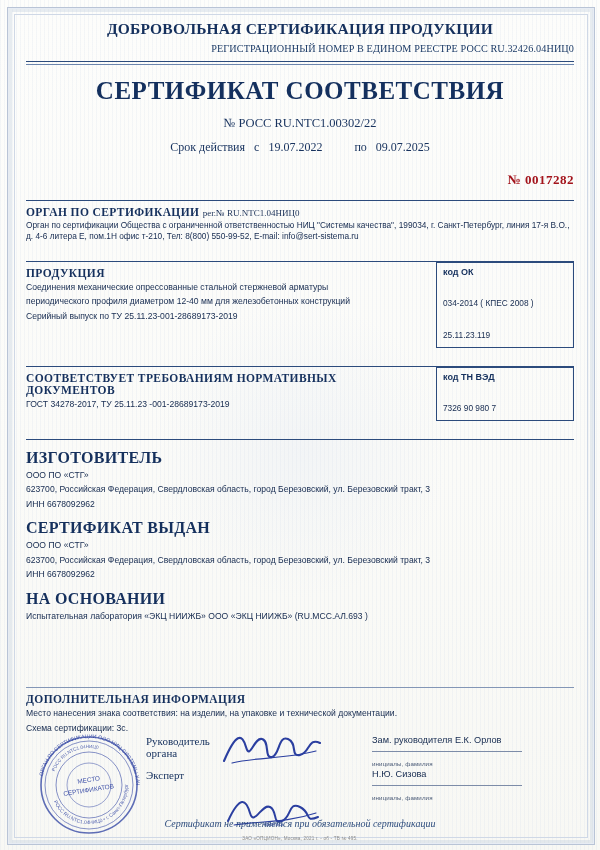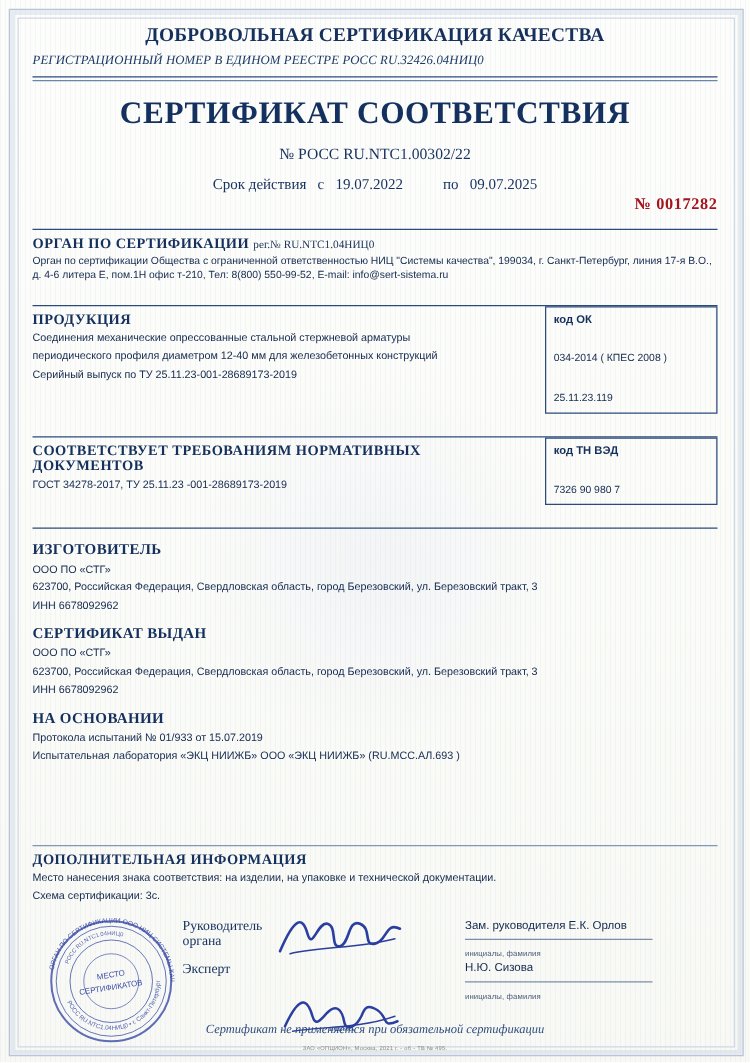--- a/index.html
+++ b/index.html
@@ -50,26 +50,25 @@
   
   .hdr-title {
     text-align: center;
     font-size: 15.5px;
     font-weight: bold;
     letter-spacing: 0.2px;
     color: #15305d;
     font-family: "Liberation Serif", serif;
   }
   .hdr-sub {
-    text-align: left;
+    text-align: right;
     font-size: 10.2px;
     color: #1b3a66;
     margin-top: 5px;
     letter-spacing: 0.1px;
-    font-style: italic;
   }
   .hdr-line {
     margin: 7px auto 0 auto;
     width: 100%;
     height: 1px;
     background: #2c4b7c;
   }
   .hdr-line.thin {
     margin-top: 2px;
     height: 1px;
@@ -94,21 +93,21 @@
     font-size: 12px;
     margin-top: 9px;
     color: #17325e;
   }
   .validity .sp { display: inline-block; width: 26px; }
   .blank-no {
     text-align: right;
     font-size: 13px;
     color: #a3141c;
     font-weight: bold;
-    margin-top: 0;
+    margin-top: 17px;
     letter-spacing: 0.5px;
     font-family: "Liberation Serif", serif;
   }
 
   .rule {
     height: 1px;
     background: #2c4b7c;
     width: 100%;
     margin: 5px 0 0 0;
   }
@@ -165,21 +164,21 @@
     line-height: 1.45;
     margin-top: 20px;
   }
   .code-box.short { min-height: 34px; }
 
   .spacer-sm { height: 7px; }
   .spacer-md { height: 13px; }
   .spacer-lg { height: 20px; }
 
   .sub-head {
-    font-size: 12px;
+    font-size: 16px;
     font-weight: bold;
     color: #15305d;
     letter-spacing: 0.3px;
     margin-top: 9px;
   }
 
   
   .sig-area {
     position: absolute;
     left: 26px;
@@ -285,21 +284,21 @@
 </head>
 <body>
 
 <div class="page">
   <div class="watermark"></div>
   <div class="guilloche-frame"></div>
   <div class="inner-rule"></div>
 
   <div class="content">
 
-    <div class="hdr-title">ДОБРОВОЛЬНАЯ СЕРТИФИКАЦИЯ КАЧЕСТВА</div>
+    <div class="hdr-title">ДОБРОВОЛЬНАЯ СЕРТИФИКАЦИЯ ПРОДУКЦИИ</div>
     <div class="hdr-sub">РЕГИСТРАЦИОННЫЙ НОМЕР В ЕДИНОМ РЕЕСТРЕ РОСС RU.32426.04НИЦ0</div>
     <div class="hdr-line"></div>
     <div class="hdr-line thin"></div>
 
     <div class="main-title">СЕРТИФИКАТ СООТВЕТСТВИЯ</div>
     <div class="cert-number">№ РОСС RU.NTC1.00302/22</div>
 
     <div class="validity">
       <span>Срок действия</span>
       <span>&nbsp;</span>
@@ -361,21 +360,20 @@
     <div class="body-text big">ООО ПО «СТГ»</div>
     <div class="body-text big">623700, Российская Федерация, Свердловская область, город Березовский, ул. Березовский тракт, 3</div>
     <div class="body-text big">ИНН 6678092962</div>
 
     <div class="sub-head">СЕРТИФИКАТ ВЫДАН</div>
     <div class="body-text big">ООО ПО «СТГ»</div>
     <div class="body-text big">623700, Российская Федерация, Свердловская область, город Березовский, ул. Березовский тракт, 3</div>
     <div class="body-text big">ИНН 6678092962</div>
 
     <div class="sub-head">НА ОСНОВАНИИ</div>
-    <div class="body-text big">Протокола испытаний № 01/933 от 15.07.2019</div>
     <div class="body-text big">Испытательная лаборатория «ЭКЦ НИИЖБ» ООО «ЭКЦ НИИЖБ» (RU.МСС.АЛ.693 )</div>
 
     <div class="spacer-lg"></div>
     <div class="spacer-lg"></div>
     <div class="spacer-lg"></div>
     <div class="rule soft"></div>
 
     <div class="sec-title">ДОПОЛНИТЕЛЬНАЯ ИНФОРМАЦИЯ</div>
     <div class="body-text big">Место нанесения знака соответствия: на изделии, на упаковке и технической документации.</div>
     <div class="body-text big">Схема сертификации: 3с.</div>

